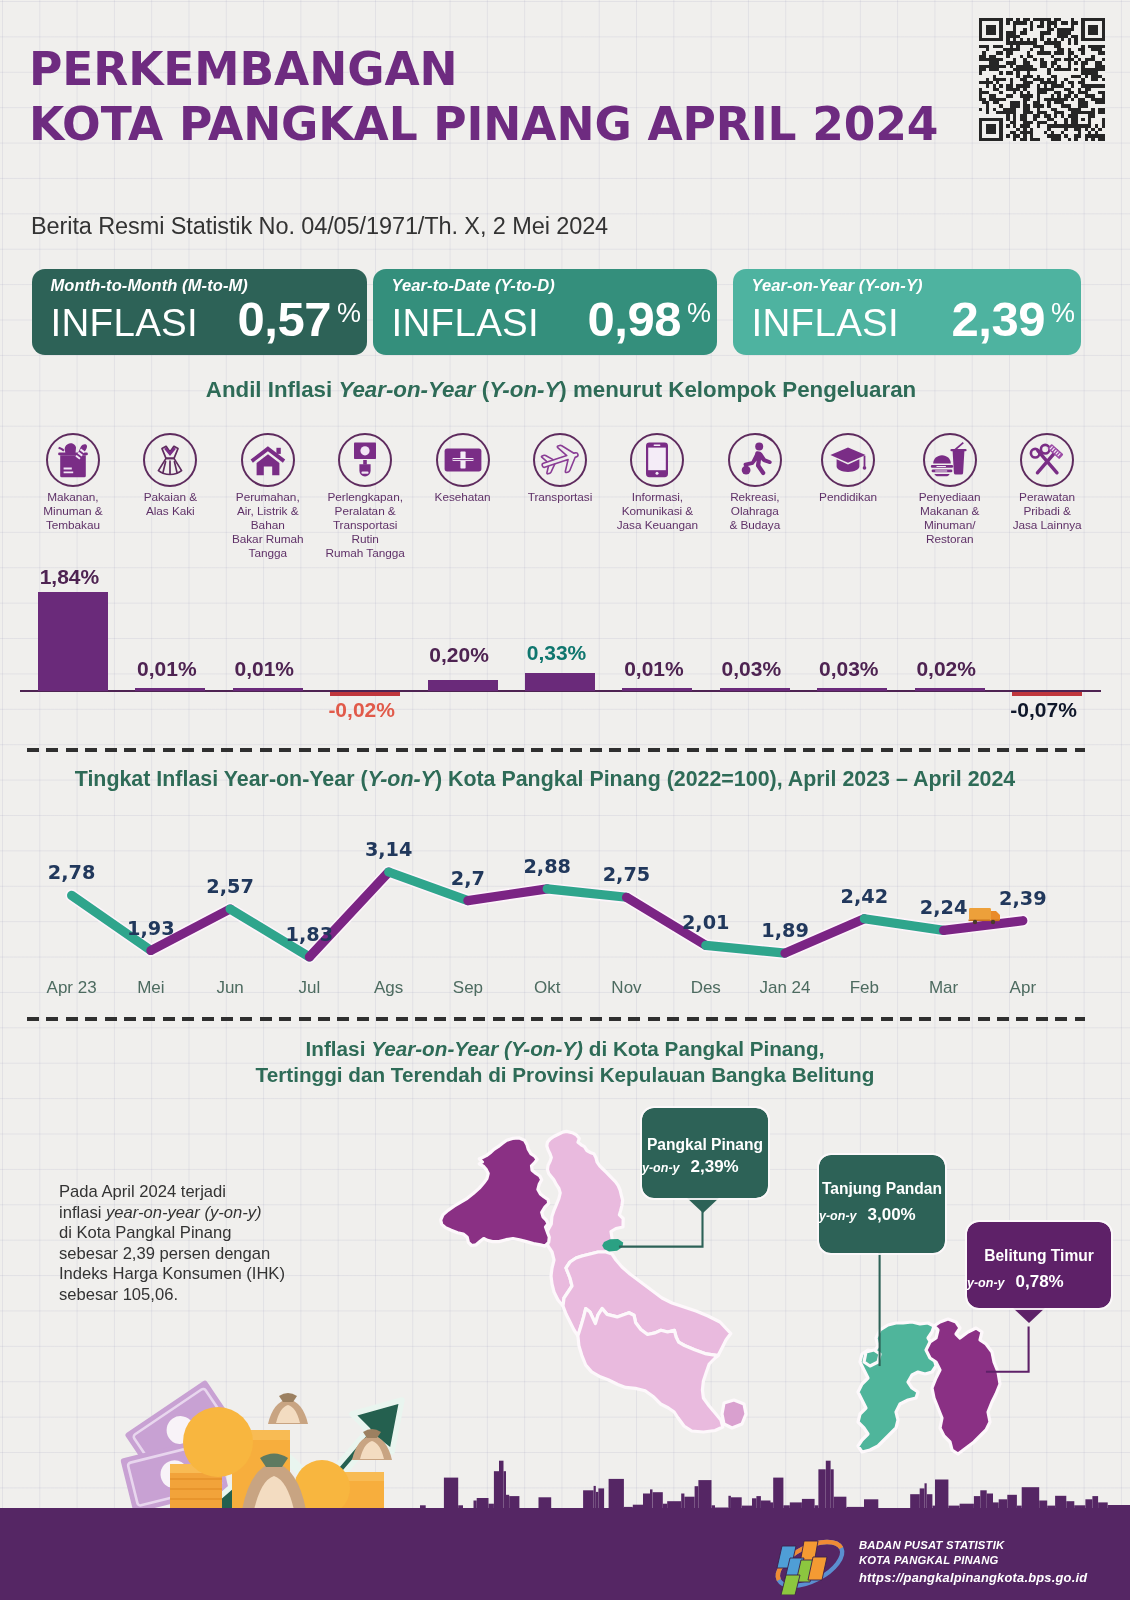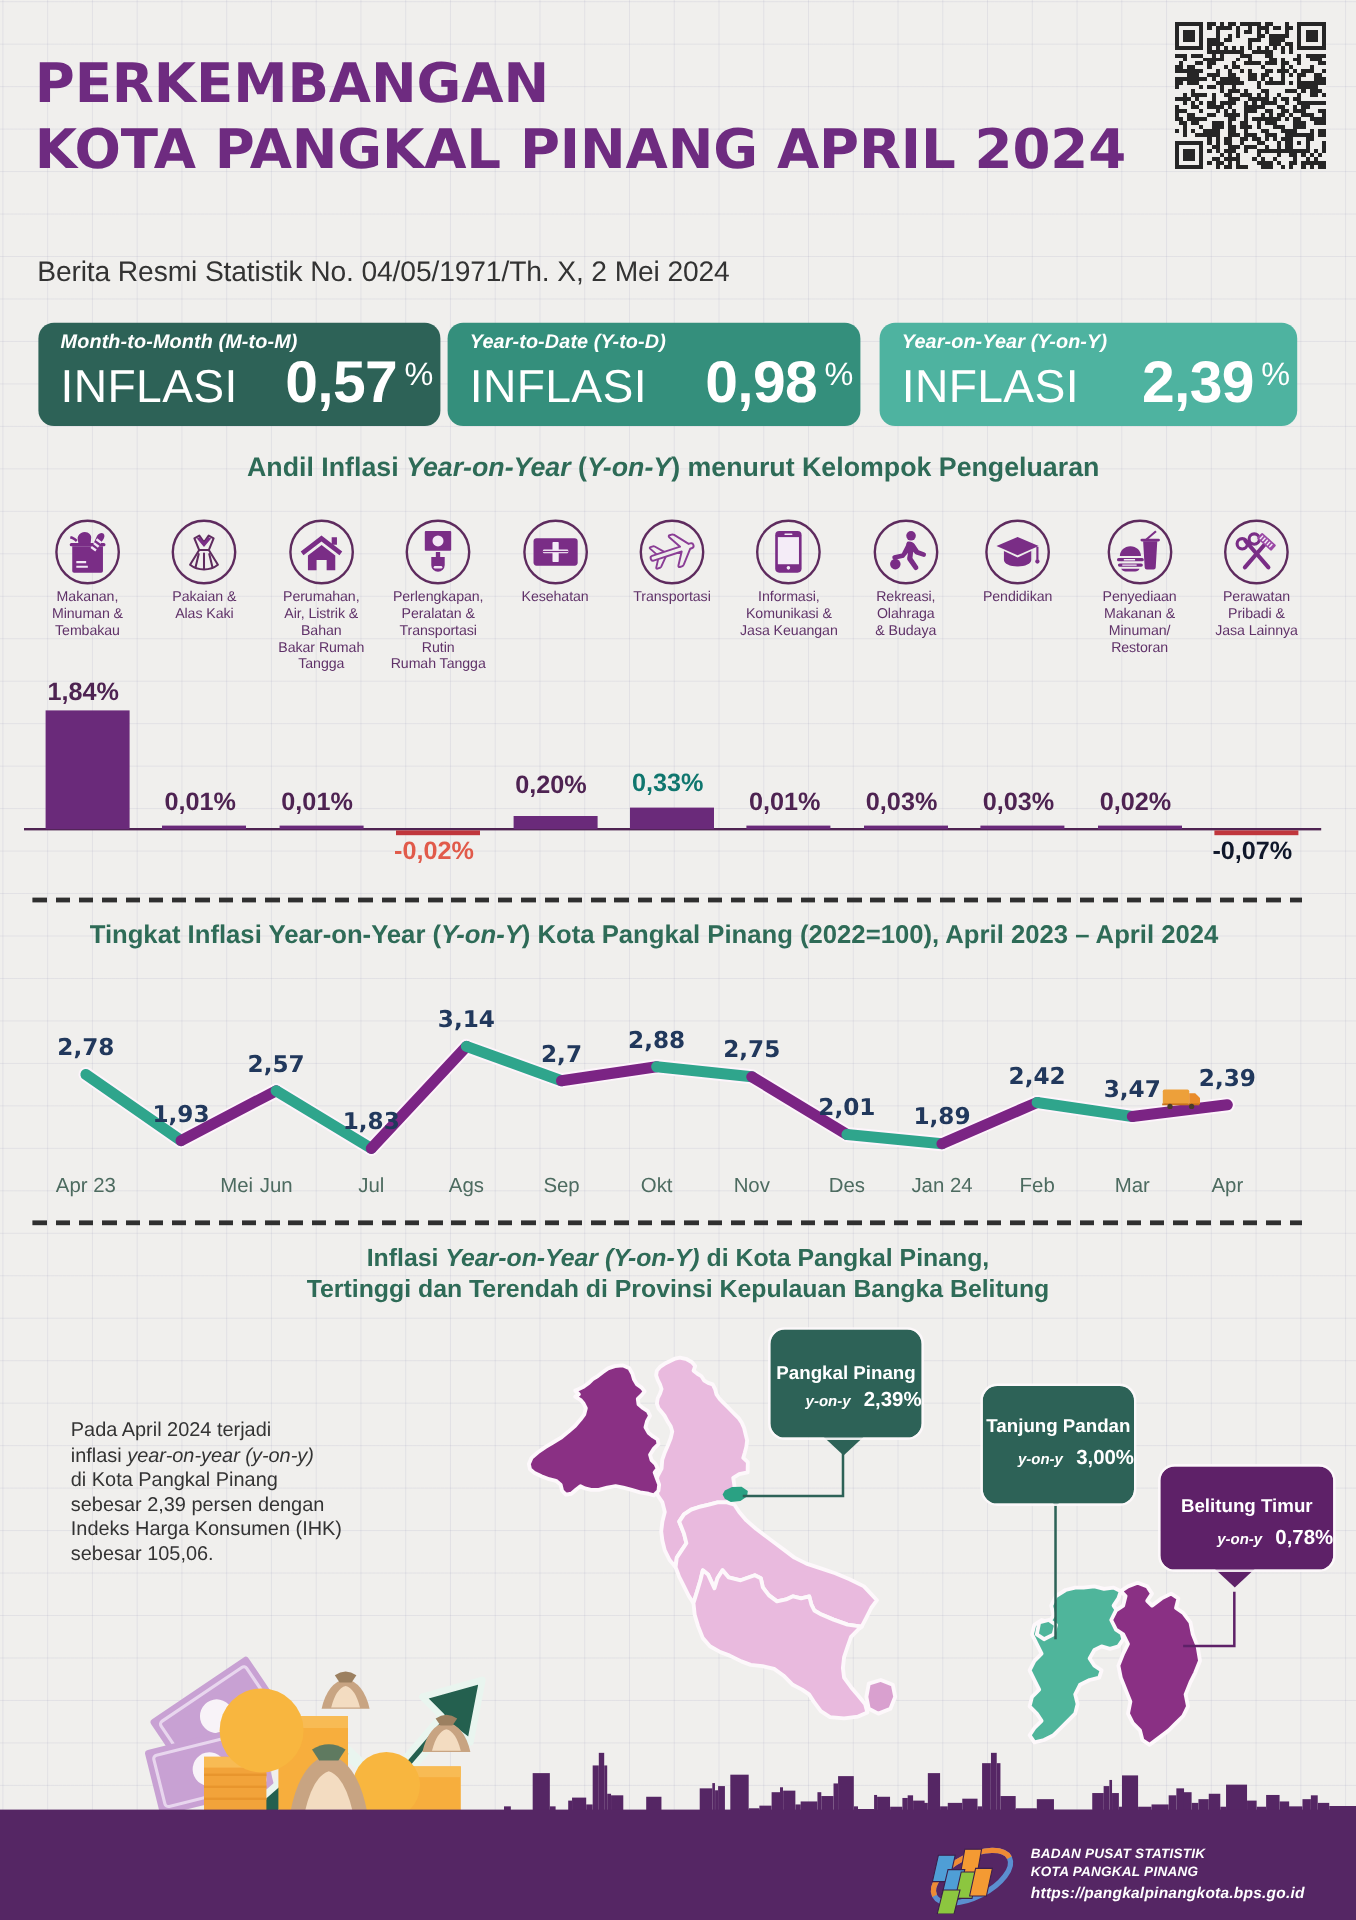--- a/index.html
+++ b/index.html
@@ -53,21 +53,21 @@
 #linesvg{position:absolute;left:0;top:0}
 #truck{position:absolute;left:968px;top:145px}
 .lpt{position:absolute;font-family:"DejaVu Sans",sans-serif;font-size:19.3px;font-weight:bold;color:#21385c;white-space:nowrap;text-align:center;width:120px}
 .lxl{position:absolute;font-size:17px;color:#4d6b60;white-space:nowrap;text-align:center;width:120px}
 
 
 #mapsvg{position:absolute;left:0;top:1080px}
 #intro{position:absolute;left:59px;top:1182px;width:300px;font-size:16.6px;line-height:20.6px;color:#333}
 .callout{position:absolute;border-radius:12px;color:#fff;z-index:5;outline:2px solid rgba(253,248,251,0.9)}
 .callout .cname{position:absolute;width:100%;text-align:center;font-weight:bold;font-size:15.6px;white-space:nowrap}
-.callout .crow{position:absolute;width:100%;text-align:right;white-space:nowrap;padding-left:10px}
+.callout .crow{position:absolute;width:100%;text-align:left;white-space:nowrap;}
 .callout .cy{font-size:12.5px;font-style:italic;font-weight:bold}
 .callout .cv{font-size:17px;font-weight:bold;margin-left:11px}
 .ptr{position:absolute;width:0;height:0;z-index:4}
 
 
 #band{position:absolute;left:0;top:1508px;width:1130px;height:92px;background:#552664;z-index:1}
 #skyline{position:absolute;left:0;top:1440px}
 #logo{position:absolute;left:771px;top:1533px;width:78px;height:62px;z-index:2}
 #orgtext{position:absolute;left:859px;top:1538px;color:#fff;font-style:italic;font-weight:bold;letter-spacing:0.2px;z-index:2}
 #orgtext .l1,#orgtext .l2{font-size:11.3px;line-height:14.5px}
@@ -376,40 +376,40 @@
   <svg id="truck" width="34" height="20" viewBox="0 0 34 20">
     <rect x="1" y="3" width="22" height="12" rx="1.4" fill="#eda03a"></rect>
     <path d="M23 6 h5 l4 4 v5 h-9 z" fill="#e98b2a"></path>
     <rect x="0.5" y="14.5" width="31" height="1.6" fill="#c9731d"></rect>
     <circle cx="7" cy="17" r="2.2" fill="#4a3b2a"></circle>
     <circle cx="25" cy="17" r="2.2" fill="#4a3b2a"></circle>
   </svg>
 <div class="lpt" style="left: 11.6px; top: 101.378px;">2,78</div>
     <div class="lxl" style="left: 11.6px; top: 217.5px;">Apr 23</div>
     <div class="lpt" style="left: 90.87px; top: 156.543px;">1,93</div>
-    <div class="lxl" style="left: 90.87px; top: 217.5px; text-align: right;">Mei</div>
+    <div class="lxl" style="left: 90.87px; top: 217.5px;">Mei</div>
     <div class="lpt" style="left: 170.14px; top: 115.007px;">2,57</div>
     <div class="lxl" style="left: 170.14px; top: 217.5px;">Jun</div>
     <div class="lpt" style="left: 249.41px; top: 163.033px;">1,83</div>
     <div class="lxl" style="left: 249.41px; top: 217.5px;">Jul</div>
     <div class="lpt" style="left: 328.68px; top: 78.014px;">3,14</div>
     <div class="lxl" style="left: 328.68px; top: 217.5px;">Ags</div>
     <div class="lpt" style="left: 407.95px; top: 106.57px;">2,7</div>
     <div class="lxl" style="left: 407.95px; top: 217.5px;">Sep</div>
     <div class="lpt" style="left: 487.22px; top: 94.888px;">2,88</div>
     <div class="lxl" style="left: 487.22px; top: 217.5px;">Okt</div>
     <div class="lpt" style="left: 566.49px; top: 103.325px;">2,75</div>
     <div class="lxl" style="left: 566.49px; top: 217.5px;">Nov</div>
     <div class="lpt" style="left: 645.76px; top: 151.351px;">2,01</div>
     <div class="lxl" style="left: 645.76px; top: 217.5px;">Des</div>
     <div class="lpt" style="left: 725.03px; top: 159.139px;">1,89</div>
     <div class="lxl" style="left: 725.03px; top: 217.5px;">Jan 24</div>
     <div class="lpt" style="left: 804.3px; top: 124.742px;">2,42</div>
     <div class="lxl" style="left: 804.3px; top: 217.5px;">Feb</div>
-    <div class="lpt" style="left: 883.57px; top: 136.424px;">3,47</div>
+    <div class="lpt" style="left: 883.57px; top: 136.424px;">2,24</div>
     <div class="lxl" style="left: 883.57px; top: 217.5px;">Mar</div>
     <div class="lpt" style="left: 962.84px; top: 126.689px;">2,39</div>
     <div class="lxl" style="left: 962.84px; top: 217.5px;">Apr</div>
   </div>
 
 <div class="dashsep" style="top:1017px"></div>
 
 <div class="sechead" id="h-map">
   <div><span>Inflasi </span><i>Year-on-Year (Y-on-Y)</i><span> di Kota Pangkal Pinang,</span></div>
   <div>Tertinggi dan Terendah di Provinsi Kepulauan Bangka Belitung</div>

